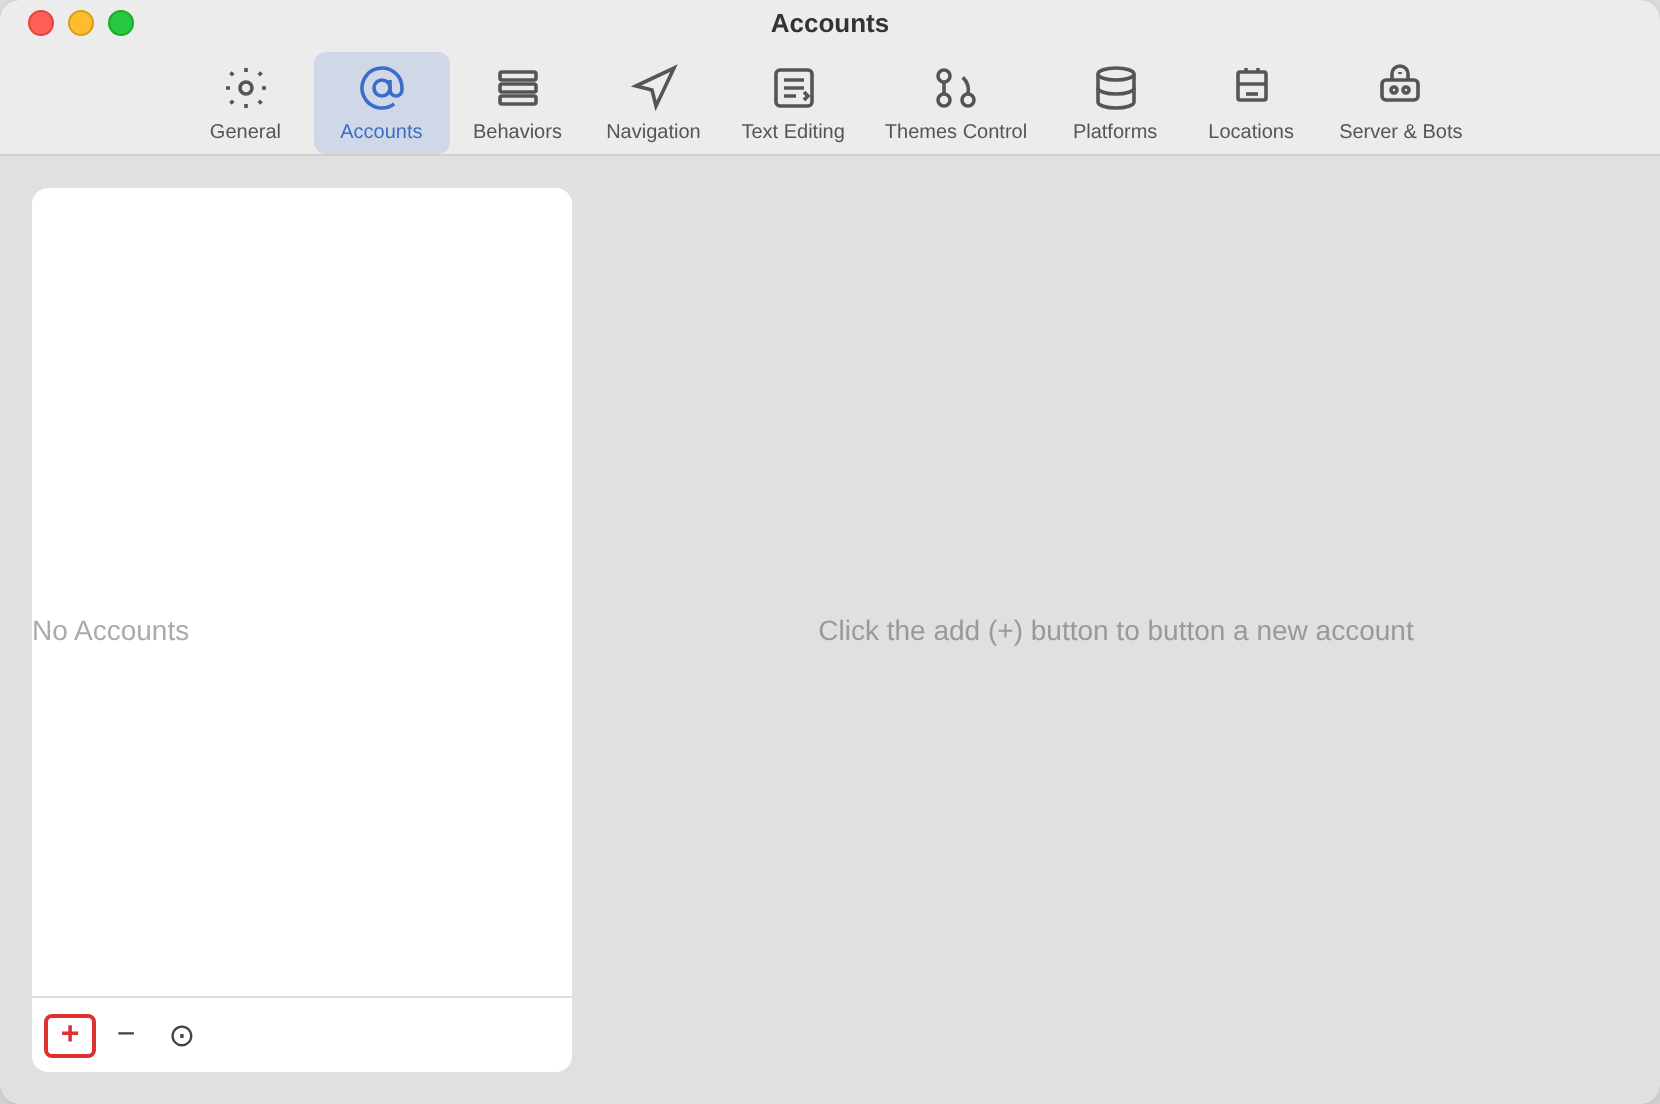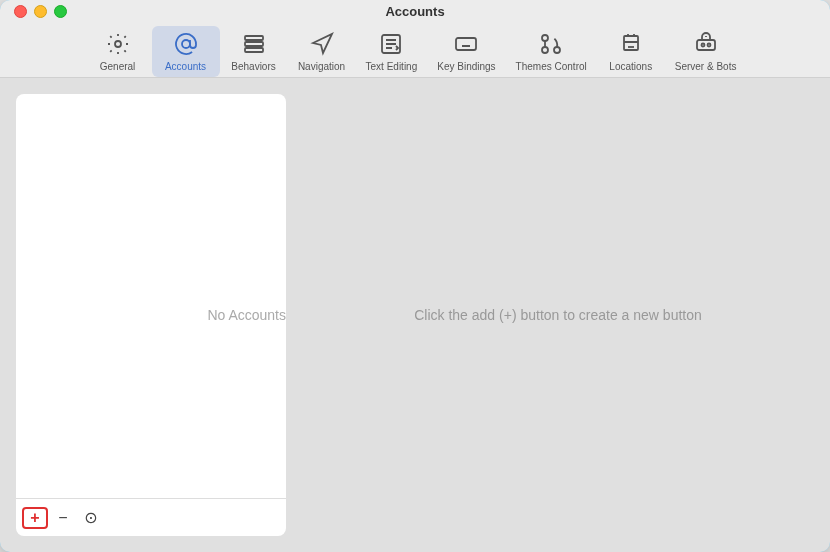--- a/index.html
+++ b/index.html
@@ -135,21 +135,21 @@
       display: flex;
       flex-direction: column;
       margin-right: 16px;
       overflow: hidden;
     }
 
     .accounts-list {
       flex: 1;
       display: flex;
       align-items: center;
-      justify-content: flex-end;
+      justify-content: flex-start;
       margin-top: 38px;
     }
 
     .no-accounts-text {
       font-size: 14px;
       color: #aaa;
     }
 
     .panel-footer {
       height: 38px;
@@ -263,42 +263,43 @@
         <div class="toolbar-icon">
           <svg viewBox="0 0 24 24" fill="none" stroke="currentColor" stroke-width="1.8">
             <rect x="3" y="3" width="18" height="18" rx="2"></rect>
             <path d="M7 8h10M7 12h10M7 16h6"></path>
             <path d="M17 14l2 2-2 2"></path>
           </svg>
         </div>
         <span class="toolbar-label">Text Editing</span>
       </div>
 
-      <div class="toolbar-item">
-        <div class="toolbar-icon">
-          <svg viewBox="0 0 24 24" fill="none" stroke="currentColor" stroke-width="1.8">
-            <rect x="2" y="6" width="20" height="12" rx="2"></rect>
-            <path d="M6 10h.01M10 10h.01M14 10h.01M18 10h.01M8 14h8"></path>
-          </svg>
-        </div>
-        <span class="toolbar-label">Key Bindings</span>
-      </div>
 
       <div class="toolbar-item">
         <div class="toolbar-icon">
           <svg viewBox="0 0 24 24" fill="none" stroke="currentColor" stroke-width="1.8">
             <circle cx="18" cy="18" r="3"></circle>
             <circle cx="6" cy="6" r="3"></circle>
             <circle cx="6" cy="18" r="3"></circle>
             <path d="M6 9v6M15.4 6.7A9 9 0 0 1 18 15"></path>
           </svg>
         </div>
         <span class="toolbar-label">Themes Control</span>
       </div>
 
+      <div class="toolbar-item">
+        <div class="toolbar-icon">
+          <svg viewBox="0 0 24 24" fill="none" stroke="currentColor" stroke-width="1.8">
+            <ellipse cx="12" cy="5" rx="9" ry="3"></ellipse>
+            <path d="M3 5v14c0 1.66 4.03 3 9 3s9-1.34 9-3V5"></path>
+            <path d="M3 12c0 1.66 4.03 3 9 3s9-1.34 9-3"></path>
+          </svg>
+        </div>
+        <span class="toolbar-label">Platforms</span>
+      </div>
 
       <div class="toolbar-item">
         <div class="toolbar-icon">
           <svg viewBox="0 0 24 24" fill="none" stroke="currentColor" stroke-width="1.8">
             <rect x="5" y="4" width="14" height="14" rx="1"></rect>
             <path d="M9 4V2M15 4V2M5 10h14"></path>
             <path d="M9 15h6"></path>
           </svg>
         </div>
         <span class="toolbar-label">Locations</span>
@@ -327,17 +328,17 @@
         <span class="no-accounts-text">No Accounts</span>
       </div>
       <div class="panel-footer">
         <button class="footer-btn add-btn">+</button>
         <button class="footer-btn">−</button>
         <button class="footer-btn">⊙</button>
       </div>
     </div>
 
     <div class="right-panel">
-      <span class="right-hint">Click the add (+) button to create a new button</span>
+      <span class="right-hint">Click the add (+) button to button a new account</span>
     </div>
 
   </div>
 </div>
 
 </body></html>

